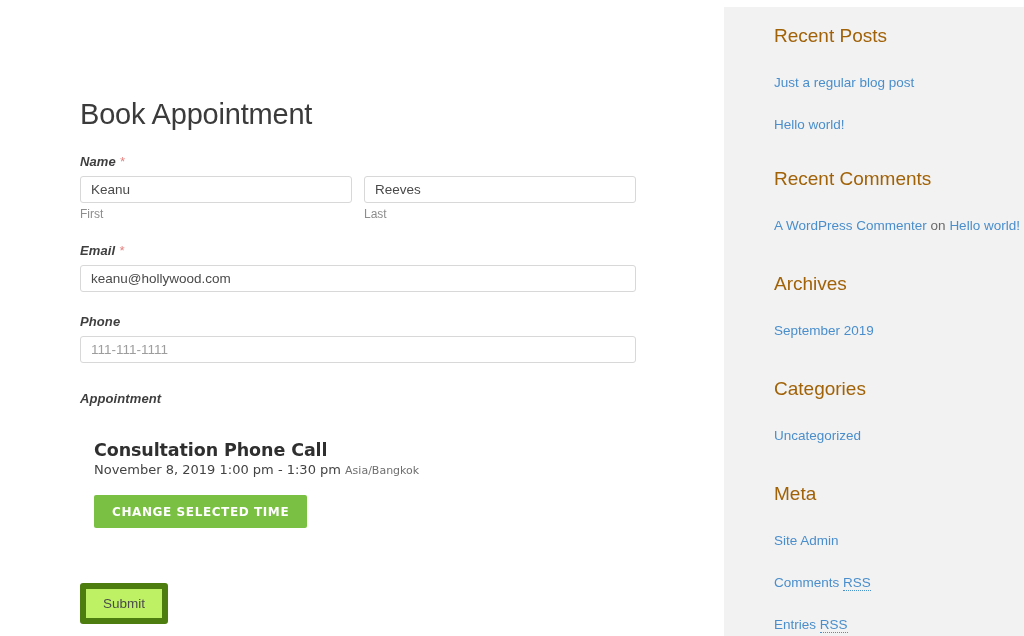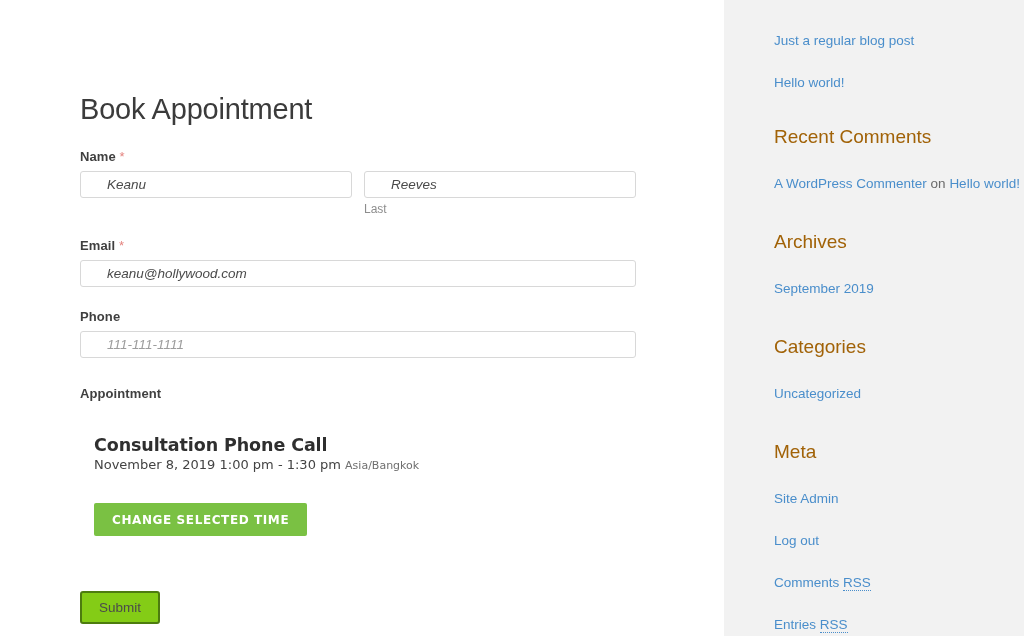--- a/index.html
+++ b/index.html
@@ -43,20 +43,21 @@
   }
 
   .field-block { margin-top: 22px; }
   .field-label {
     font-size: 13px;
     font-weight: bold;
     color: #3f3f3f;
     letter-spacing: 0.1px;
     margin-bottom: 7px;
     display: block;
+    font-style: italic;
   }
   .req-star {
     color: #e4837f;
     font-weight: normal;
     font-size: 13px;
   }
 
   .name-row {
     display: flex;
     gap: 12px;
@@ -67,23 +68,22 @@
   .text-input {
     width: 100%;
     box-sizing: border-box;
     height: 27px;
     border: 1px solid #d8d8d8;
     border-radius: 3px;
     background: #fff;
     font-family: "Liberation Sans", sans-serif;
     font-size: 13.5px;
     color: #4a4a4a;
-    padding: 0 26px;
+    padding: 0 10px;
     outline: none;
-    font-style: italic;
   }
   .text-input.wide { width: 556px; }
   .text-input::placeholder { color: #9d9d9d; }
   .sub-label {
     font-size: 12px;
     color: #8d8d8d;
     margin-top: 4px;
     display: block;
   }
 
@@ -138,39 +138,39 @@
   .appt-when {
     font-size: 13px;
     color: #434343;
     margin: 0;
   }
   .appt-tz {
     font-size: 11px;
     color: #6f6f6f;
   }
   .change-btn {
-    margin-top: 31px;
+    margin-top: 18px;
     display: inline-block;
     background: #7ac143;
     color: #ffffff;
     border: none;
     border-radius: 2px;
     font-family: "DejaVu Sans", sans-serif;
     font-size: 12px;
     font-weight: bold;
     letter-spacing: 0.6px;
     padding: 11px 18px 10px 18px;
     cursor: pointer;
     line-height: 1;
   }
 
   .submit-wrap { margin-top: 55px; padding-bottom: 12px; }
   .submit-btn {
-    background: #84cc16;
-    border: 2px solid #4d7c0f;
+    background: #bef264;
+    border: 6px solid #4d7c0f;
     border-radius: 3px;
     color: #4b4b4b;
     font-family: "Liberation Sans", sans-serif;
     font-size: 13.5px;
     padding: 7px 17px;
     cursor: pointer;
   }
 
   
   .sidebar {
@@ -223,20 +223,21 @@
       <h1 class="page-title">Book Appointment</h1>
 
       <div class="field-block">
         <span class="field-label">
           <span>Name</span>
           <span class="req-star">*</span>
         </span>
         <div class="name-row">
           <div class="name-col">
             <input class="text-input" type="text" value="Keanu" style="">
+            <span class="sub-label">First</span>
           </div>
           <div class="name-col">
             <input class="text-input" type="text" value="Reeves" style="">
             <span class="sub-label">Last</span>
           </div>
         </div>
       </div>
 
       <div class="field-block">
         <span class="field-label">
@@ -323,23 +324,20 @@
 
     <div class="spacer-2"></div>
 
     <section class="widget">
       <h2 class="widget-title">Meta</h2>
       <ul class="widget-list">
         <li>
           <a class="w-link" href="#">Site Admin</a>
         </li>
         <li>
-          <a class="w-link" href="#">Log out</a>
-        </li>
-        <li>
           <a class="w-link" href="#"><span>Comments </span><span class="abbr">RSS</span></a>
         </li>
         <li>
           <a class="w-link" href="#"><span>Entries </span><span class="abbr">RSS</span></a>
         </li>
       </ul>
     </section>
 
   </aside>
 </div>

